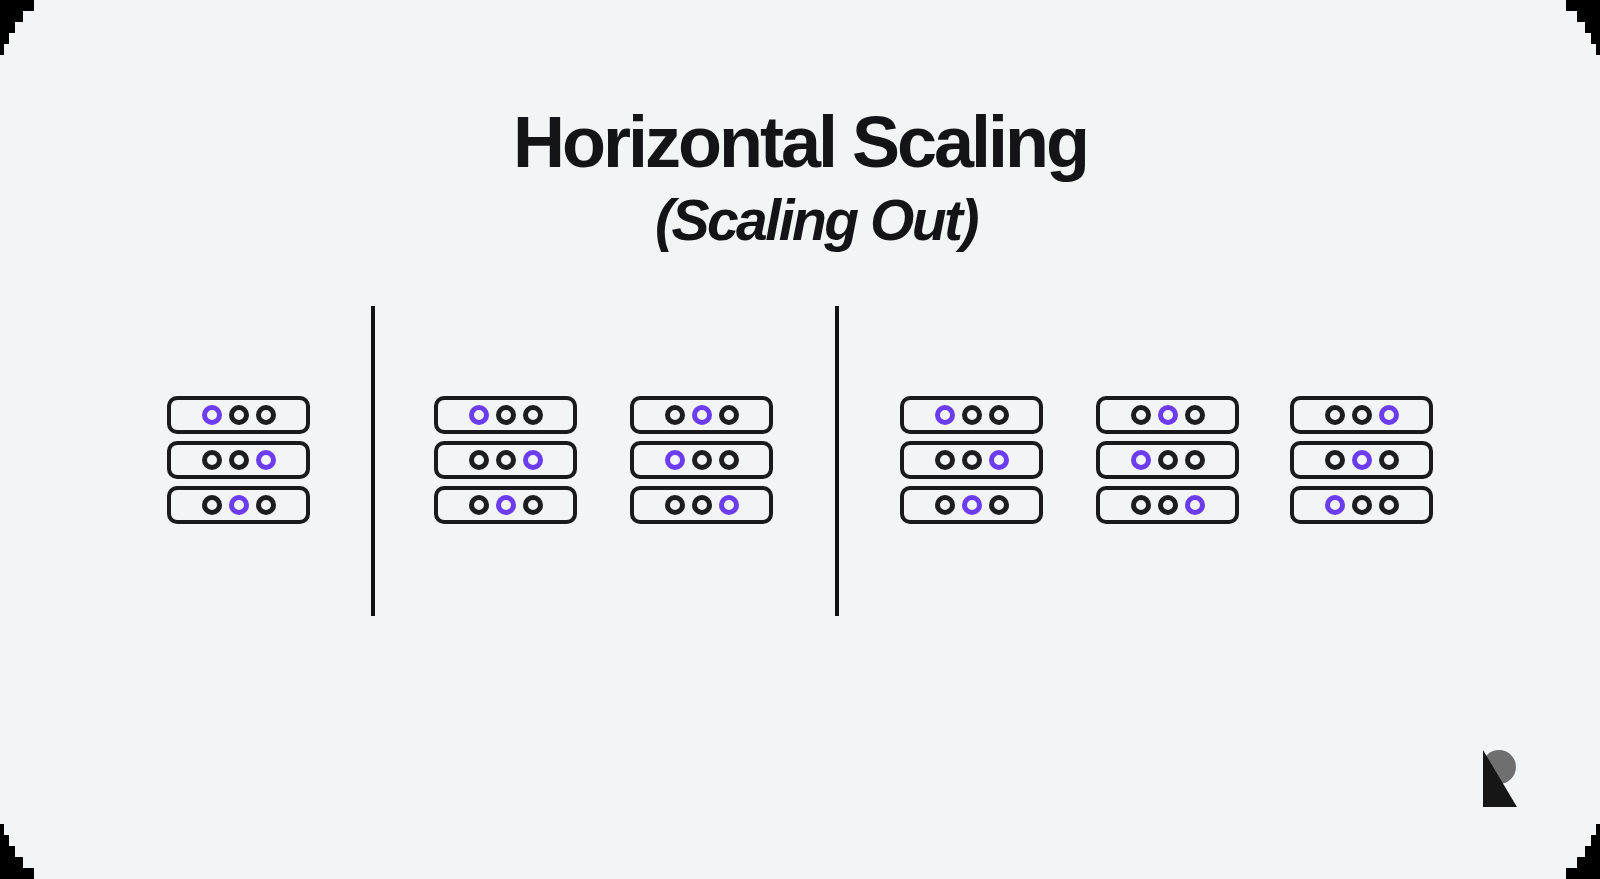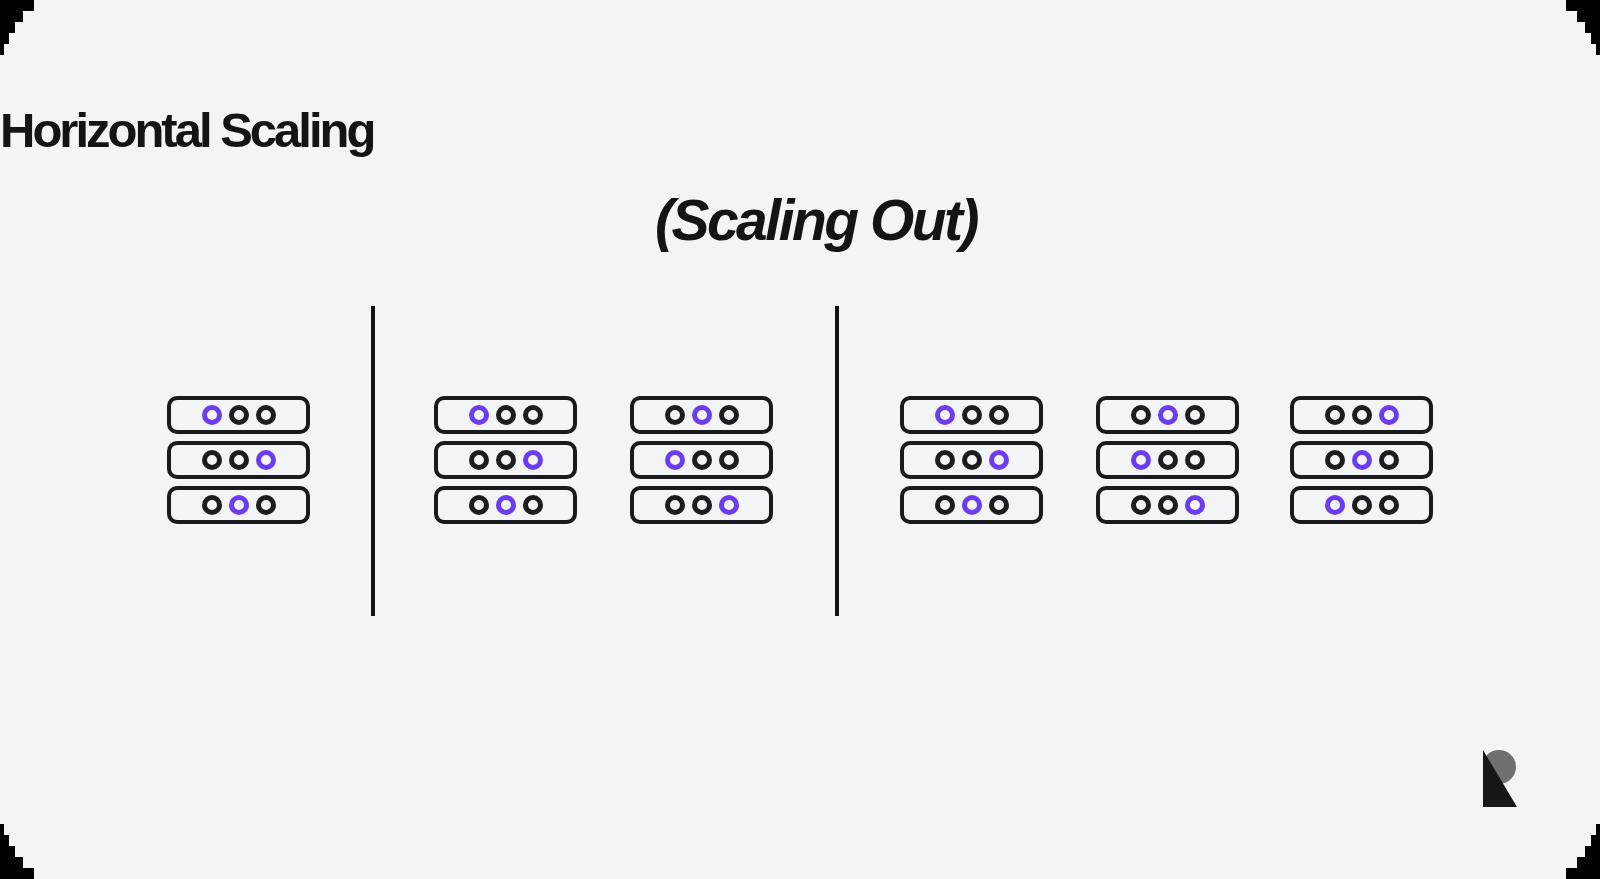--- a/index.html
+++ b/index.html
@@ -31,21 +31,22 @@
   .corner svg { display: block; }
   .corner.tl { left: 0; top: 0; }
   .corner.tr { right: 0; top: 0; transform: scaleX(-1); }
   .corner.bl { left: 0; bottom: 0; transform: scaleY(-1); }
   .corner.br { right: 0; bottom: 0; transform: scale(-1,-1); }
 
   .title-line1 {
     position: absolute;
     top: 106px; left: 0;
     width: 100%;
-    font-size: 49px;
+    text-align: center;
+    font-size: 72px;
     font-weight: 700;
     letter-spacing: -3px;
     line-height: 1;
     color: var(--text);
   }
   .title-line2 {
     position: absolute;
     top: 192px; left: 16px;
     width: 100%;
     text-align: center;

